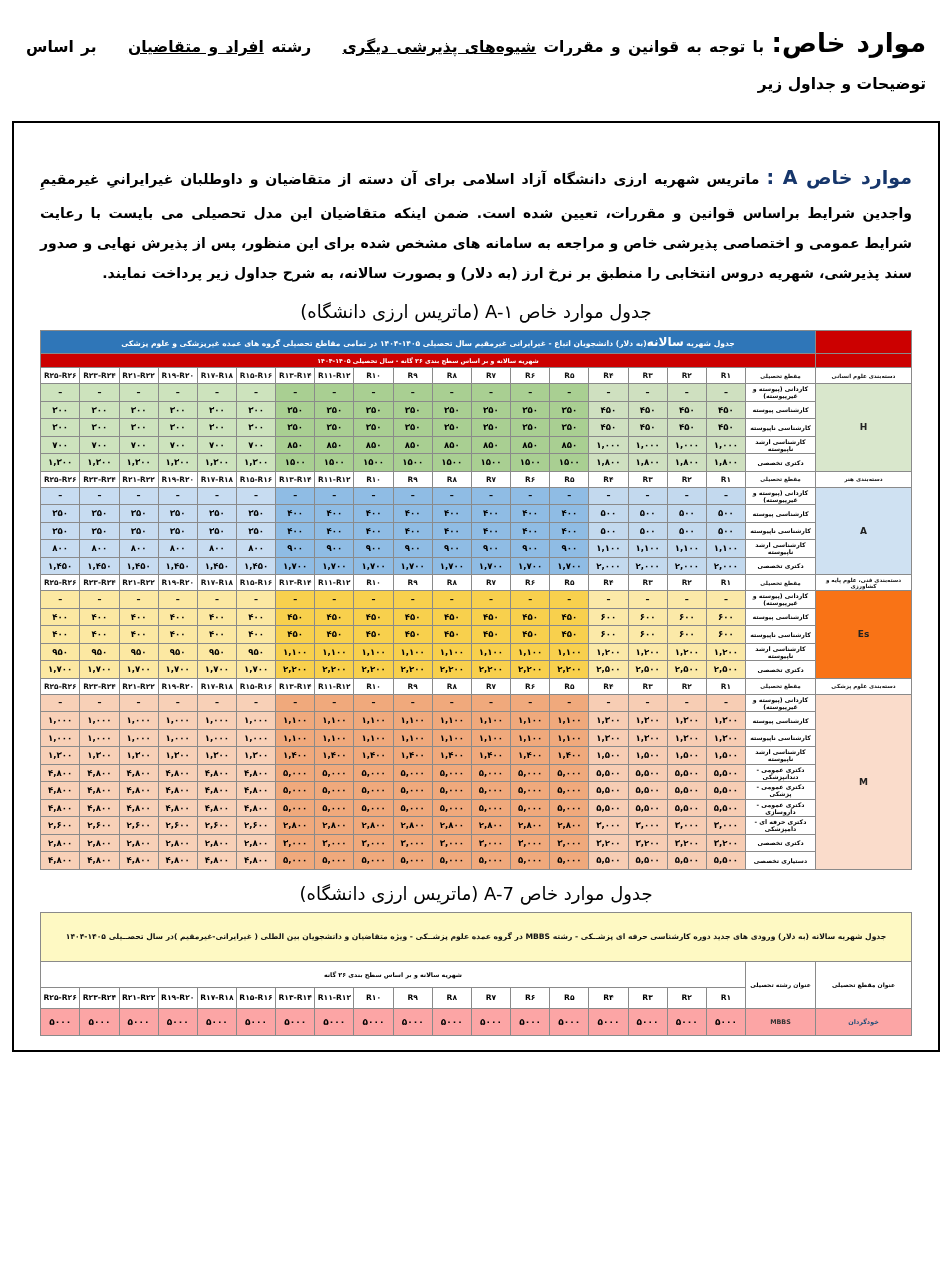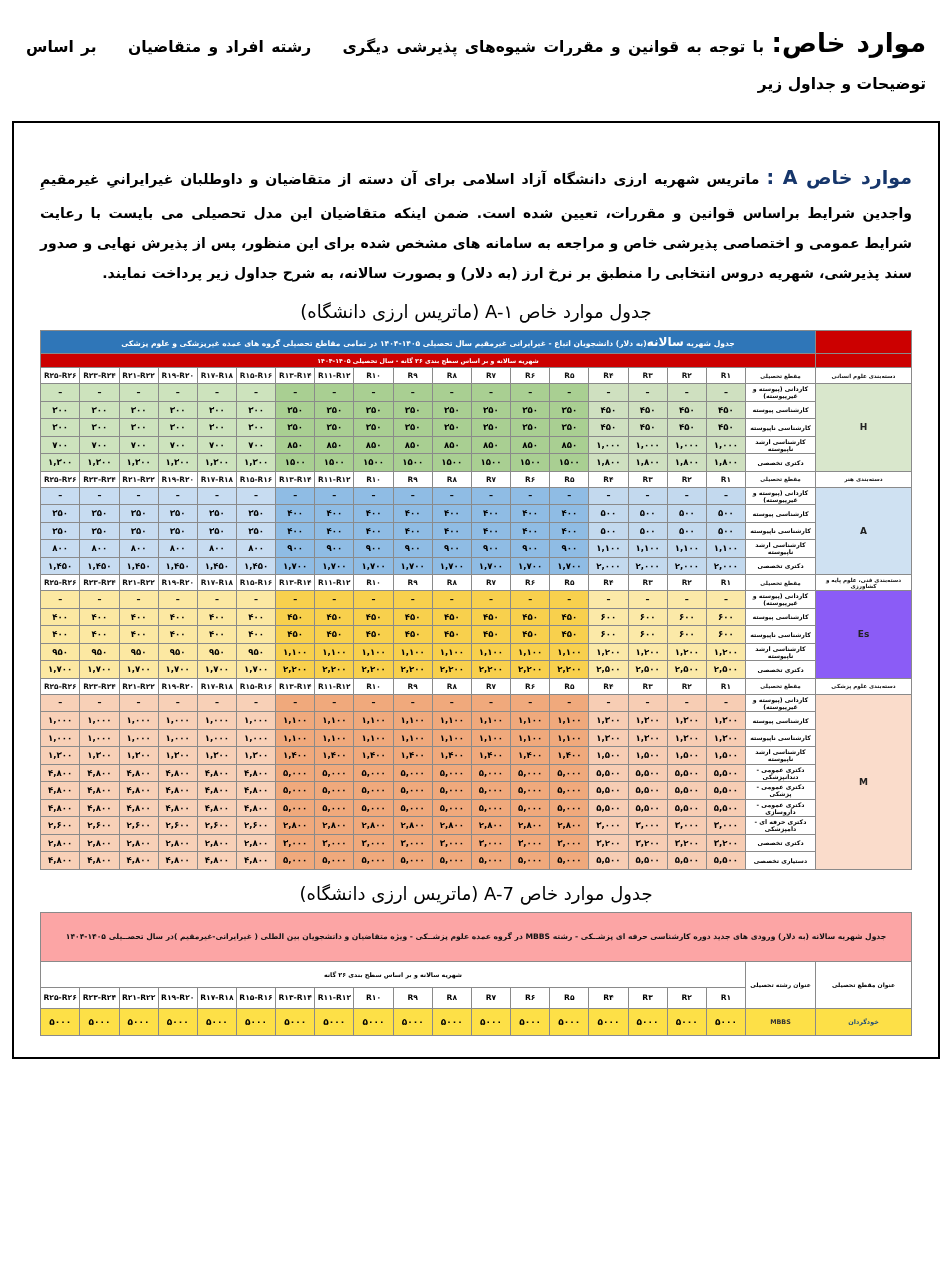--- a/index.html
+++ b/index.html
@@ -9,26 +9,26 @@
     color:#000;direction:rtl;overflow:hidden;
   }
   .page{width:952px;height:1280px;position:relative;box-sizing:border-box;}
 
   
   .intro{
     padding:18px 26px 0 26px;
     font-size:15.5px;line-height:1.95;text-align:justify;font-weight:bold;
   }
   .intro .lead{font-size:26px;font-weight:bold;}
-  .intro .u{margin-left:24px;}
+  .intro .u{text-decoration:underline;margin-left:24px;}
 
   
   .notice-box{
     margin:22px 12px 0 12px;border:2px solid #000;background:#fff;
-    padding:34px 26px 21px 26px;box-sizing:border-box;
+    padding:34px 26px 14px 26px;box-sizing:border-box;
   }
   .notice-text{font-size:14px;line-height:2.15;text-align:justify;font-weight:bold;}
   .notice-text .lead{font-size:19px;font-weight:bold;color:#16366b;}
 
   
   .tbl-caption{
     text-align:center;font-size:18px;font-weight:normal;margin:13px 0 8px 0;
     letter-spacing:0px;
   }
 
@@ -54,32 +54,32 @@
   .lvl-cell{font-size:6.2px;font-weight:bold;width:64px;background:#fff;}
   .val{font-weight:bold;font-size:8.6px;height:16.5px;}
   .val.dash{font-size:8px;}
 
   
   .g1{background:#cfe0c0;} .g2{background:#a9cf92;} .g3{background:#cde3bd;}
   .b1{background:#c3d9ee;} .b2{background:#8fbce4;} .b3{background:#c7dcf1;}
   .y1{background:#fbe9a8;} .y2{background:#f8d04d;} .y3{background:#fce8a2;}
   .m1{background:#f7cdb4;} .m2{background:#f0a97c;} .m3{background:#f8d0b7;}
   .catbg-g{background:#d9e7cc;} .catbg-b{background:#cfe1f2;}
-  .catbg-y{background:#8b5cf6;} .catbg-m{background:#fadccb;}
+  .catbg-y{background:#f97316;} .catbg-m{background:#fadccb;}
 
   
   .mbbs{border:1px solid #000;font-size:7px;margin-top:2px;}
   .mbbs td{border:0.6px solid #8a8a8a;text-align:center;vertical-align:middle;padding:0;}
   .mbbs .title-band{
-    background:#fca5a5;color:#111;font-weight:bold;font-size:7.6px;height:40px;padding:4px 10px;
+    background:#fef9c3;color:#111;font-weight:bold;font-size:7.6px;height:40px;padding:4px 10px;
   }
   .mbbs .sub-band{background:#ffffff;font-weight:bold;font-size:6.3px;height:22px;}
   .mbbs .colhdr{background:#ffffff;font-weight:bold;font-size:7.6px;height:17px;}
   .mbbs .rowlab{background:#ffffff;font-weight:bold;font-size:6px;height:46px;}
-  .mbbs .data-row td{background:#fde047;font-weight:bold;font-size:9px;height:26px;}
+  .mbbs .data-row td{background:#fca5a5;font-weight:bold;font-size:9px;height:26px;}
   .mbbs .data-row td.lbl1{font-size:6.4px;color:#1f4e79;}
   .mbbs .data-row td.lbl2{font-size:6.4px;color:#333;text-align:center;}
 </style>
 </head>
 <body>
 
 <div class="page">
 
   <div class="intro">
     <span class="lead">موارد خاص:</span><span> با توجه به قوانین و مقررات </span><span class="u">شیوه‌های پذیرشی دیگری</span><span> رشته </span><span class="u">افراد و متقاضیان</span><span> بر اساس توضیحات و جداول زیر</span>

